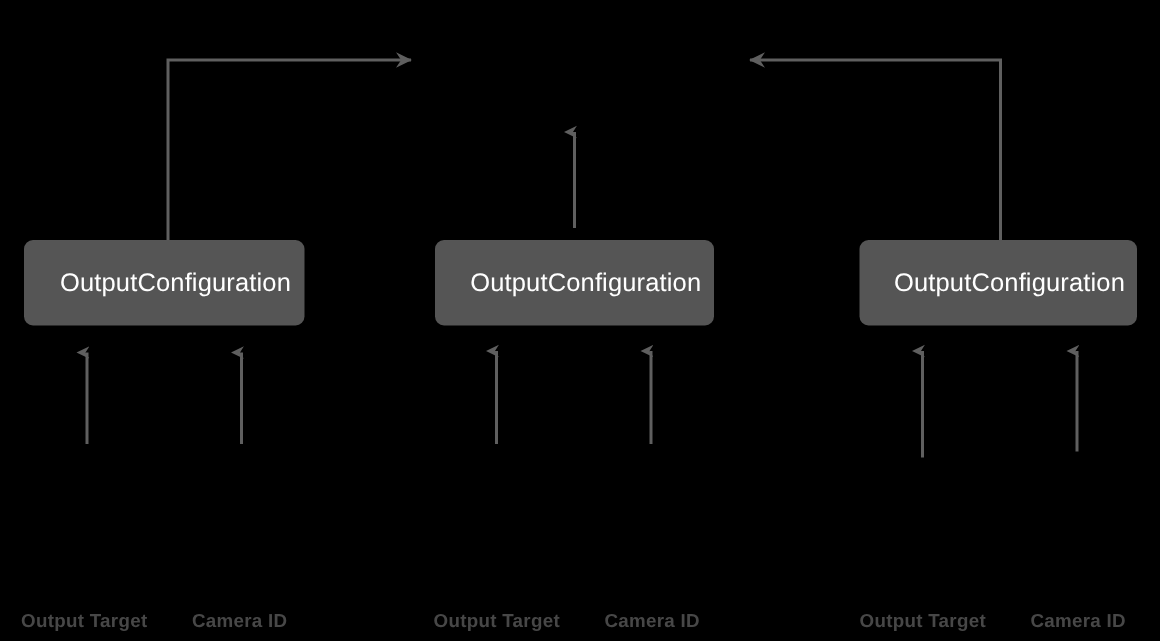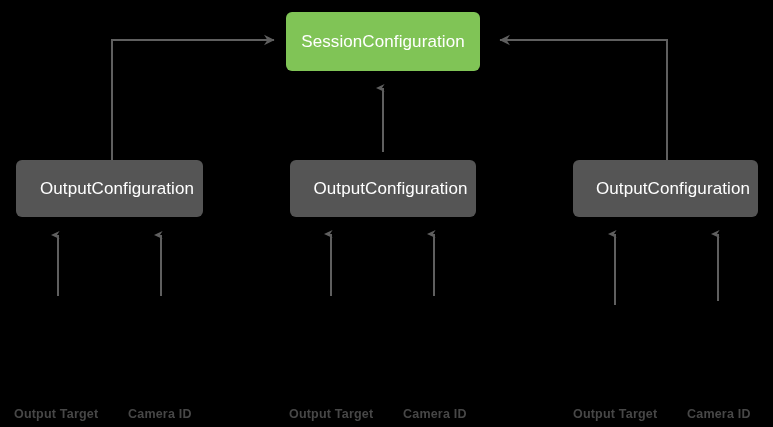--- a/index.html
+++ b/index.html
@@ -77,23 +77,20 @@
     <path d="M 58 296 L 58 235" fill="none" stroke="#5f5f5f" stroke-width="2" marker-end="url(#arrowhead-up)"></path>
     <path d="M 161 296 L 161 235" fill="none" stroke="#5f5f5f" stroke-width="2" marker-end="url(#arrowhead-up)"></path>
 
     <path d="M 331 296 L 331 234" fill="none" stroke="#5f5f5f" stroke-width="2" marker-end="url(#arrowhead-up)"></path>
     <path d="M 434 296 L 434 234" fill="none" stroke="#5f5f5f" stroke-width="2" marker-end="url(#arrowhead-up)"></path>
 
     <path d="M 615 305 L 615 234" fill="none" stroke="#5f5f5f" stroke-width="2" marker-end="url(#arrowhead-up)"></path>
     <path d="M 718 301 L 718 234" fill="none" stroke="#5f5f5f" stroke-width="2" marker-end="url(#arrowhead-up)"></path>
   </svg>
 
-  <div class="node node-session" style="left:286px; top:12px; width:194px; height:59px;">
-    <span>SessionConfiguration</span>
-  </div>
 
   <div class="node node-output" style="left:16px; top:160px; width:187px; height:57px;">
     <span>OutputConfiguration</span>
   </div>
 
   <div class="node node-output" style="left:290px; top:160px; width:186px; height:57px;">
     <span>OutputConfiguration</span>
   </div>
 
   <div class="node node-output" style="left:573px; top:160px; width:185px; height:57px;">

